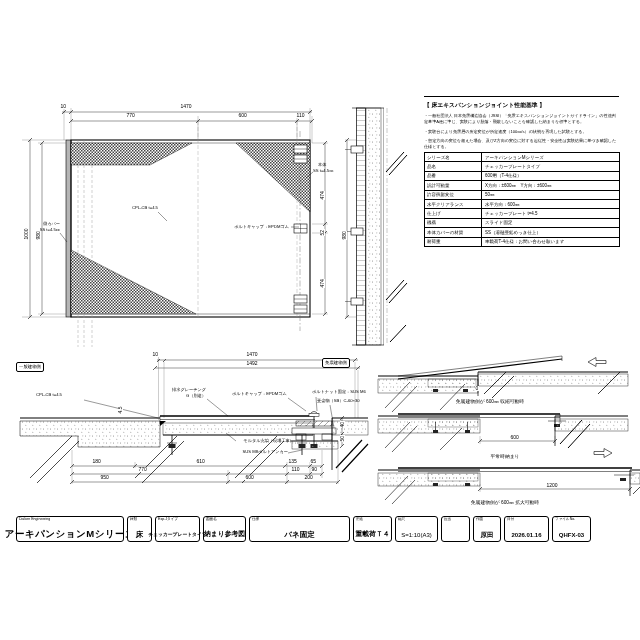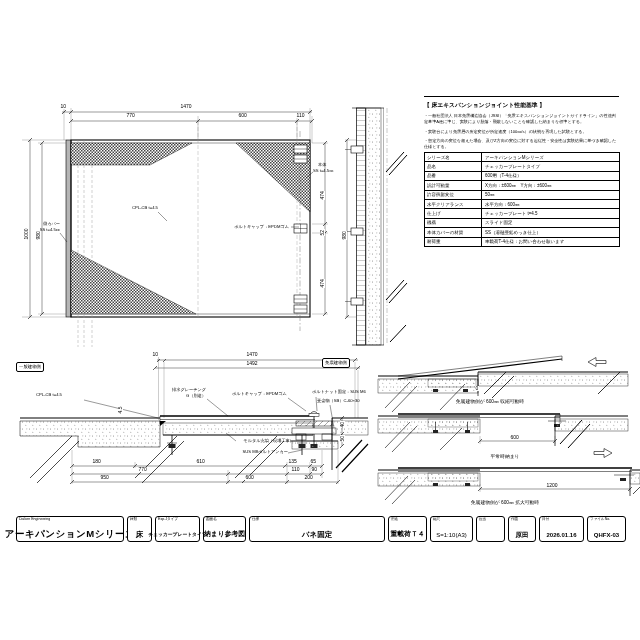--- a/index.html
+++ b/index.html
@@ -24,21 +24,21 @@
   .sv{flex:1;font-size:4.5px;padding:0 3px;white-space:nowrap;overflow:hidden;}
   
   .tblock{position:absolute;left:16px;top:516px;display:flex;gap:3px;}
   .tcell{position:relative;height:26px;border:1px solid #000;border-radius:3px;background:#fff;
          display:flex;align-items:flex-end;justify-content:center;padding-bottom:3px;box-sizing:border-box;}
   .tlab{position:absolute;top:1px;left:2px;font-size:3.6px;line-height:1;white-space:nowrap;}
   .tval{font-size:7.5px;font-weight:bold;line-height:1;white-space:nowrap;}
   .c0{width:108px}.c0 .tval{font-size:9.5px;letter-spacing:.5px}
   .c1{width:25px}.c2{width:45px}.c2 .tval{font-size:4.8px}
   .c3{width:43px}.c3 .tval{font-size:6.8px}
-  .c4{width:136px}.c5{width:39px}.c5 .tval{font-size:6.8px}
+  .c4{width:101px}.c5{width:39px}.c5 .tval{font-size:6.8px}
   .c6{width:43px}.c6 .tval{font-size:6px;font-weight:normal}
   .c7{width:29px}.c8{width:28px}.c8 .tval{font-size:6.5px}
   .c9{width:45px}.c9 .tval{font-size:6px}
   .c10{width:39px}.c10 .tval{font-size:6px}
 </style>
 </head>
 <body>
 
 <div class="sheet">
 

